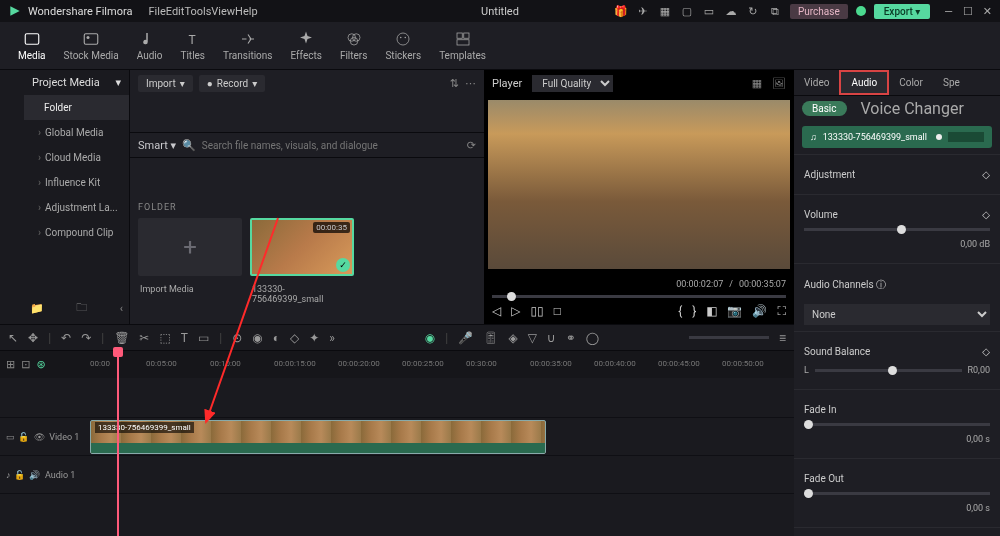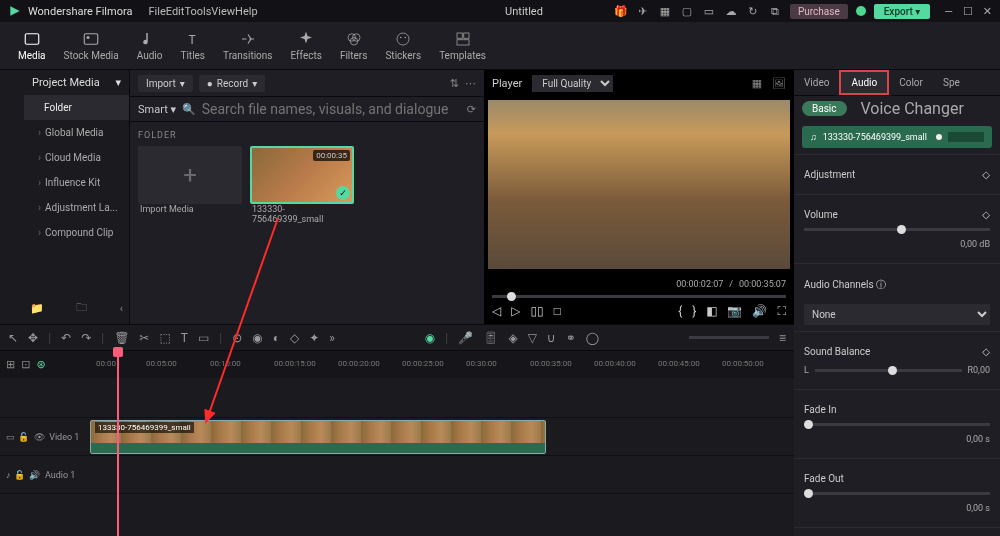--- a/index.html
+++ b/index.html
@@ -2,57 +2,57 @@
 <html><head>
 <meta charset="utf-8">
 <style>
 * { margin:0; padding:0; box-sizing:border-box; font-family:-apple-system,BlinkMacSystemFont,"Segoe UI",Roboto,sans-serif; }
 body { width:1000px; height:536px; background:#1a1a1f; color:#c8c8cc; font-size:11px; overflow:hidden; position:relative; }
 .titlebar { height:22px; background:#121216; display:flex; align-items:center; padding:0 8px; }
 .titlebar .logo { width:14px; height:14px; margin-right:6px; }
 .titlebar .app { font-size:11px; color:#ddd; }
 .titlebar .menu { display:flex; gap:0; margin-left:16px; color:#bbb; }
 .titlebar .menu span { cursor:pointer; }
-.titlebar .doc { position:absolute; left:50%; transform:translateX(-50%); color:#ccc;margin-left:24px; }
+.titlebar .doc { position:absolute; left:50%; transform:translateX(-50%); color:#ccc; }
 .titlebar .right { margin-left:auto; display:flex; align-items:center; gap:8px; }
 .titlebar .ico { width:14px; height:14px; display:inline-flex; align-items:center; justify-content:center; color:#aaa; cursor:pointer; }
 .titlebar .purchase { background:#4a3a44; color:#e4b5c5; padding:2px 8px; border-radius:2px; font-size:10px; }
 .titlebar .dot { width:10px; height:10px; border-radius:50%; background:#4bd98f; }
 .titlebar .export { background:#56d9a0; color:#0a3a25; padding:2px 10px; border-radius:2px; font-size:10px; font-weight:500; }
 .titlebar .win { display:flex; gap:10px; margin-left:6px; }
 .titlebar .win span { cursor:pointer; color:#aaa; }
 .tabs { height:48px; background:#1e1e24; display:flex; align-items:center; padding:0 10px; gap:2px; border-bottom:1px solid #0a0a0e; }
 .tab { display:flex; flex-direction:column; align-items:center; gap:2px; padding:4px 8px; cursor:pointer; color:#aaa; }
 .tab.active { color:#fff; }
 .tab .ti { width:18px; height:18px; }
 .tab .tl { font-size:10px; }
 .body { display:flex; height:254px;padding-left:24px; }
 .media-col { width:106px; background:#1a1a1f; border-right:1px solid #0a0a0e; display:flex; flex-direction:column; }
 .media-head { padding:6px 8px; display:flex; align-items:center; justify-content:space-between; color:#ddd; font-size:11px; }
 .media-item { padding:7px 8px 7px 14px; color:#aaa; font-size:10px; cursor:pointer; display:flex; align-items:center; }
 .media-item:before { content:"›"; margin-right:4px; color:#666; }
 .media-item.sel { background:#2a2a30; color:#eee; padding-left:20px; }
 .media-item.sel:before { content:""; margin:0; }
 .media-foot { margin-top:auto; padding:6px; display:flex; justify-content:space-between; align-items:center; }
-.lib { flex:1; background:#1e1e24; display:flex; flex-direction:column; max-width:378px; }
+.lib { flex:1; background:#1e1e24; display:flex; flex-direction:column; max-width:378px;gap:36px; }
 .lib-bar { height:26px; display:flex; align-items:center; gap:6px; padding:0 8px; }
 .lib-bar .btn { background:#2a2a30; padding:3px 8px; border-radius:2px; font-size:10px; color:#ccc; display:flex; align-items:center; gap:4px; }
 .lib-bar .sep { flex:1; }
 .lib-search { height:26px; display:flex; align-items:center; padding:0 8px; gap:6px; border-top:1px solid #0a0a0e; border-bottom:1px solid #0a0a0e; }
-.lib-search input { background:transparent; border:none; color:#888; font-size:14px; flex:1; outline:none; }
+.lib-search input { background:transparent; border:none; color:#888; font-size:10px; flex:1; outline:none; }
 .lib-body { padding:8px; flex:1; }
 .lib-body .lbl { font-size:9px; color:#888; letter-spacing:1px; margin-bottom:6px; }
 .lib-grid { display:flex; gap:4px; }
 .lib-card { width:108px; }
 .lib-thumb { width:104px; height:58px; background:#2a2a30; border-radius:2px; display:flex; align-items:center; justify-content:center; position:relative; }
 .lib-thumb.add { font-size:24px; color:#6a6a72; }
 .lib-thumb.clip { border:2px solid #56d9a0; background:linear-gradient(135deg,#8a6a3a,#b87a4a,#d89a5a); }
 .lib-thumb .dur { position:absolute; top:2px; right:2px; background:rgba(0,0,0,.7); font-size:8px; padding:1px 3px; border-radius:2px; }
 .lib-thumb .chk { position:absolute; bottom:2px; right:2px; width:14px; height:14px; background:#56d9a0; border-radius:50%; color:#000; font-size:9px; display:flex; align-items:center; justify-content:center; }
-.lib-name { font-size:9px; color:#aaa; margin-top:0; text-align:left; padding:0 2px; }
+.lib-name { font-size:9px; color:#aaa; margin-top:8px; text-align:left; padding:0 2px; }
 .preview { width:310px; background:#000000; display:flex; flex-direction:column; }
 .prev-bar { height:26px; display:flex; align-items:center; padding:0 8px; gap:10px; }
 .prev-bar select { background:#2a2a30; border:none; color:#ccc; font-size:10px; padding:2px 6px; }
 .prev-img { flex:1; margin:4px; background:linear-gradient(180deg,#9a8a6a 0%,#c89a5a 20%,#7a5a3a 60%,#5a4a3a 100%); position:relative; }
 .prev-ctrl { padding:6px 8px; }
 .prev-slider { height:3px; background:#3a3a42; margin:6px 0; position:relative; }
 .prev-slider .knob { position:absolute; left:5%; top:-3px; width:9px; height:9px; background:#ddd; border-radius:50%; }
 .prev-time { display:flex; justify-content:flex-end; gap:6px; font-size:9px; color:#aaa; }
 .prev-btns { display:flex; align-items:center; gap:10px; margin-top:6px; }
 .prev-btns .sp { flex:1; }
@@ -321,21 +321,21 @@
   <span>≡</span>
 </div>
 
 <div class="tl-ruler">
   <div class="rh">
     <span style="color:#888">⊞</span>
     <span style="color:#888">⊡</span>
     <span style="color:#56d9a0">⊛</span>
   </div>
   <div class="ticks">
-    <span class="tick" style="left:10px">00:00</span>
+    <span class="tick" style="left:4px">00:00</span>
     <span class="tick" style="left:60px">00:05:00</span>
     <span class="tick" style="left:124px">00:10:00</span>
     <span class="tick" style="left:188px">00:00:15:00</span>
     <span class="tick" style="left:252px">00:00:20:00</span>
     <span class="tick" style="left:316px">00:00:25:00</span>
     <span class="tick" style="left:380px">00:30:00</span>
     <span class="tick" style="left:444px">00:00:35:00</span>
     <span class="tick" style="left:508px">00:00:40:00</span>
     <span class="tick" style="left:572px">00:00:45:00</span>
     <span class="tick" style="left:636px">00:00:50:00</span>

